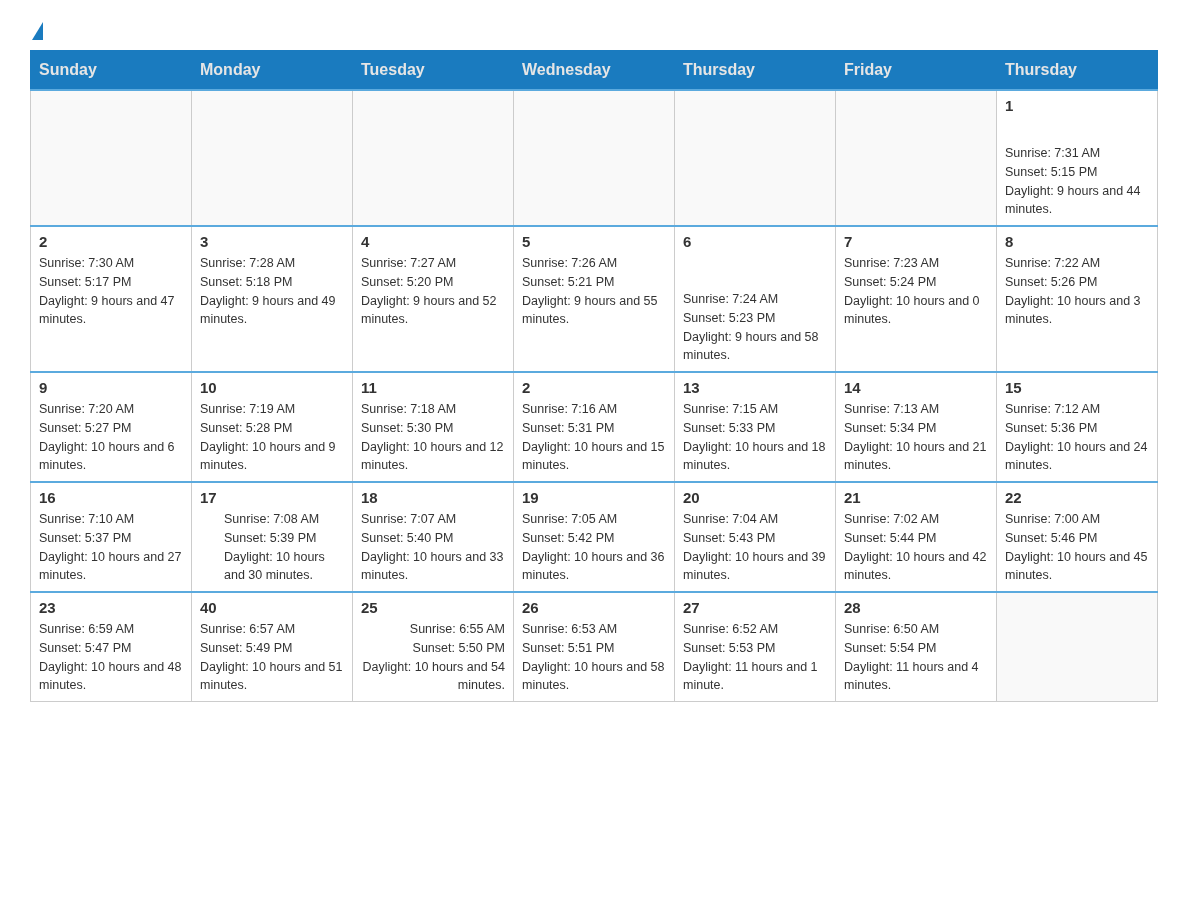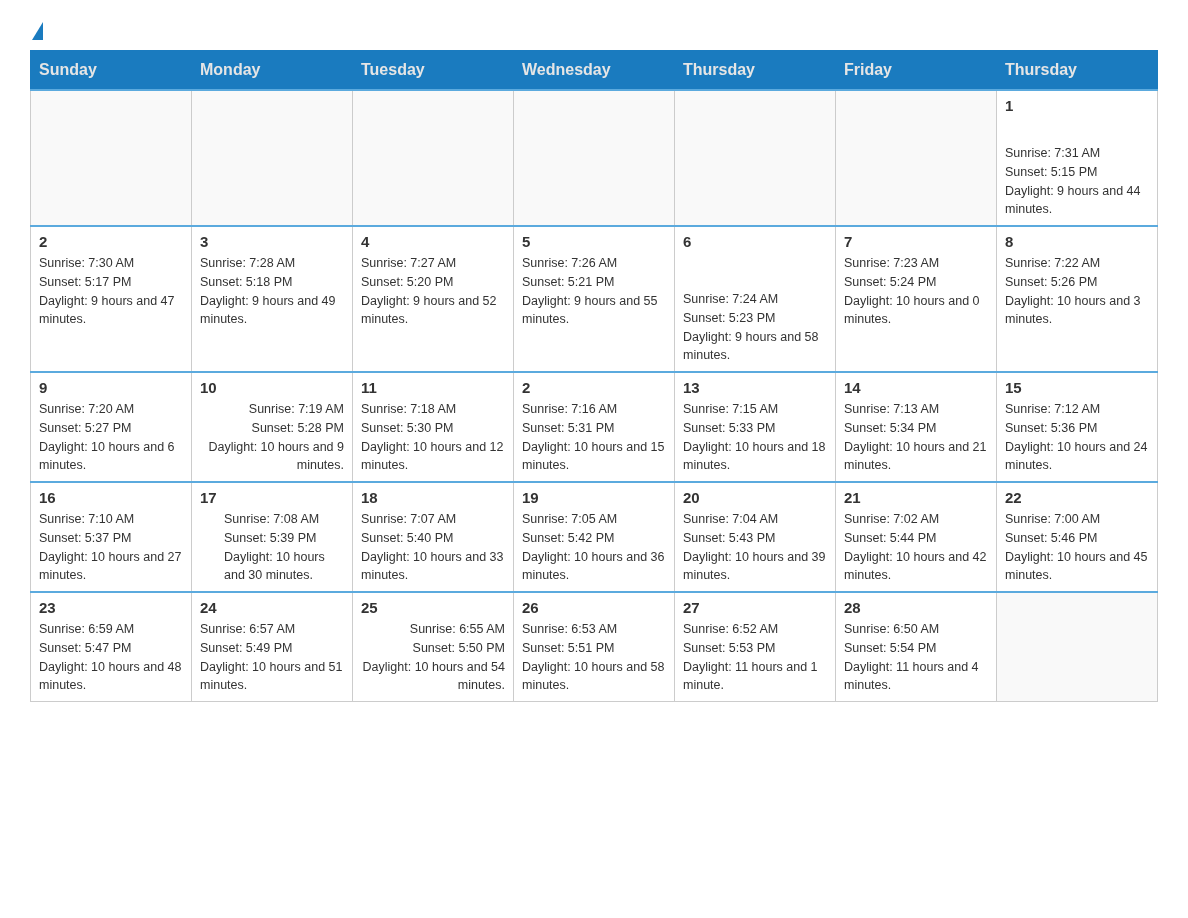--- a/index.html
+++ b/index.html
@@ -168,21 +168,21 @@
       </tr>
       <tr>
         <td>
           <span class="day-number">9</span>
           <div class="day-info" style="white-space: pre-line;">Sunrise: 7:20 AM
 Sunset: 5:27 PM
 Daylight: 10 hours and 6 minutes.</div>
         </td>
         <td>
           <span class="day-number">10</span>
-          <div class="day-info" style="white-space: pre-line; text-align: right;">Sunrise: 7:19 AM
+          <div class="day-info" style="white-space: pre-line;">Sunrise: 7:19 AM
 Sunset: 5:28 PM
 Daylight: 10 hours and 9 minutes.</div>
         </td>
         <td>
           <span class="day-number">11</span>
           <div class="day-info" style="white-space: pre-line;">Sunrise: 7:18 AM
 Sunset: 5:30 PM
 Daylight: 10 hours and 12 minutes.</div>
         </td>
         <td>
@@ -255,21 +255,21 @@
         </td>
       </tr>
       <tr>
         <td>
           <span class="day-number">23</span>
           <div class="day-info" style="white-space: pre-line;">Sunrise: 6:59 AM
 Sunset: 5:47 PM
 Daylight: 10 hours and 48 minutes.</div>
         </td>
         <td>
-          <span class="day-number">24</span>
+          <span class="day-number">40</span>
           <div class="day-info" style="white-space: pre-line;">Sunrise: 6:57 AM
 Sunset: 5:49 PM
 Daylight: 10 hours and 51 minutes.</div>
         </td>
         <td>
           <span class="day-number">25</span>
           <div class="day-info" style="white-space: pre-line; text-align: right;">Sunrise: 6:55 AM
 Sunset: 5:50 PM
 Daylight: 10 hours and 54 minutes.</div>
         </td>

